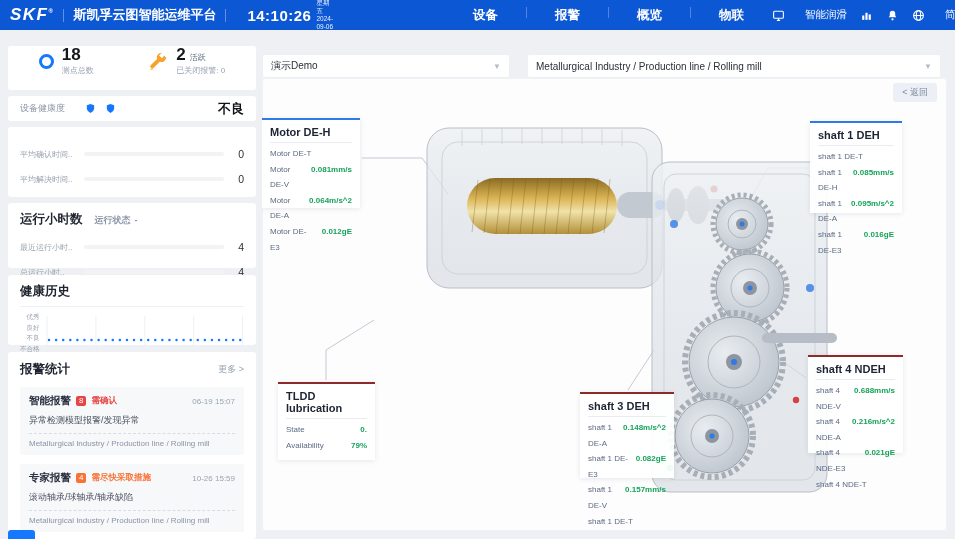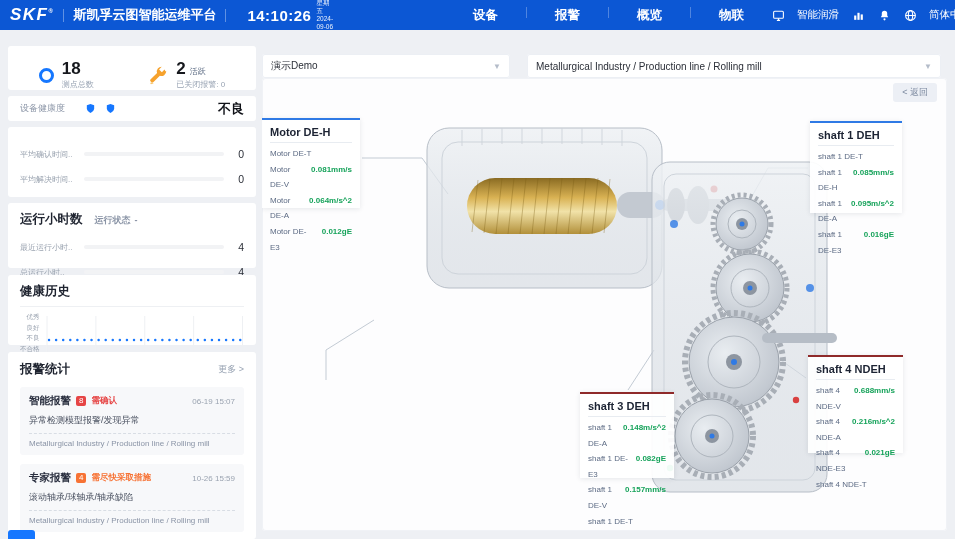--- a/index.html
+++ b/index.html
@@ -17,29 +17,29 @@
   .logo { font-weight:800; font-style:italic; font-size:17px; letter-spacing:1.5px; white-space:nowrap; }
   .logo sup { font-size:6px; font-style:normal; }
   .hdiv { width:1px; height:13px; background:rgba(255,255,255,.35); margin:0 9px; flex:none; }
   .app-title { font-size:13px; font-weight:700; white-space:nowrap; }
   .clock { font-size:15px; font-weight:700; margin-left:12px; letter-spacing:.5px; }
   .dateblk { font-size:6.5px; line-height:1.25; margin-left:5px; opacity:.92; }
   .nav { display:flex; align-items:flex-start; margin-left:112px; }
   .nav-item { font-size:12.5px; font-weight:700; padding:0 28px; cursor:pointer; white-space:nowrap; }
   .nav-sep { width:1px; height:11px; background:rgba(255,255,255,.28); }
   .hright { margin-left:auto; display:flex; align-items:center; gap:13px; font-size:10.5px; white-space:nowrap; }
-  .hbtn { display:flex; align-items:center; gap:12px; cursor:pointer; }
+  .hbtn { display:flex; align-items:center; gap:20px; cursor:pointer; }
   .hicon { width:13px; height:13px; display:block; }
 
   
   .card { position:absolute; left:8px; width:248px; background:#fff; border-radius:3px; }
   .card-title { font-size:12.5px; font-weight:800; color:#1f2430; }
   .title-rule { border-bottom:1px solid #eef0f3; padding-bottom:6px; }
 
-  .c-stats { top:46px; height:44px; display:flex; align-items:flex-end; justify-content:space-around; padding:0 4px; }
+  .c-stats { top:46px; height:44px; display:flex; align-items:flex-start; justify-content:space-around; padding:0 4px; }
   .stat { display:flex; align-items:center; gap:8px; }
   .ring { width:15px; height:15px; border:3.5px solid #1677ff; border-radius:50%; }
   .stat-num { font-size:17px; font-weight:800; color:#16181d; line-height:1; }
   .stat-sub { font-size:8px; color:#98a3b3; margin-top:2px; }
   .stat-inline { display:flex; align-items:baseline; gap:4px; }
   .stat-tag { font-size:8px; color:#5e6d85; }
 
   .c-health { top:96px; height:25px; display:flex; align-items:center; padding:0 12px; }
   .c-health .lbl { font-size:9px; color:#8a94a6; }
   .badges { display:flex; gap:9px; margin-left:20px; }
@@ -437,20 +437,31 @@
       <div class="p-row">
           <span>shaft 1 DE-A</span>
           <span class="p-val">0.095m/s^2</span>
         </div>
       <div class="p-row">
           <span>shaft 1 DE-E3</span>
           <span class="p-val">0.016gE</span>
         </div>
     </div>
 
+    <div class="panel p-tldd" style="border-top-color: rgb(143, 42, 42);">
+      <div class="panel-title">TLDD lubrication</div>
+      <div class="p-row">
+          <span>State</span>
+          <span class="p-val">0.</span>
+        </div>
+      <div class="p-row">
+          <span>Availability</span>
+          <span class="p-val">79%</span>
+        </div>
+    </div>
 
     <div class="panel p-shaft3" style="border-top-color: rgb(143, 42, 42);">
       <div class="panel-title">shaft 3 DEH</div>
       <div class="p-row">
           <span>shaft 1 DE-A</span>
           <span class="p-val">0.148m/s^2</span>
         </div>
       <div class="p-row">
           <span>shaft 1 DE-E3</span>
           <span class="p-val">0.082gE</span>

